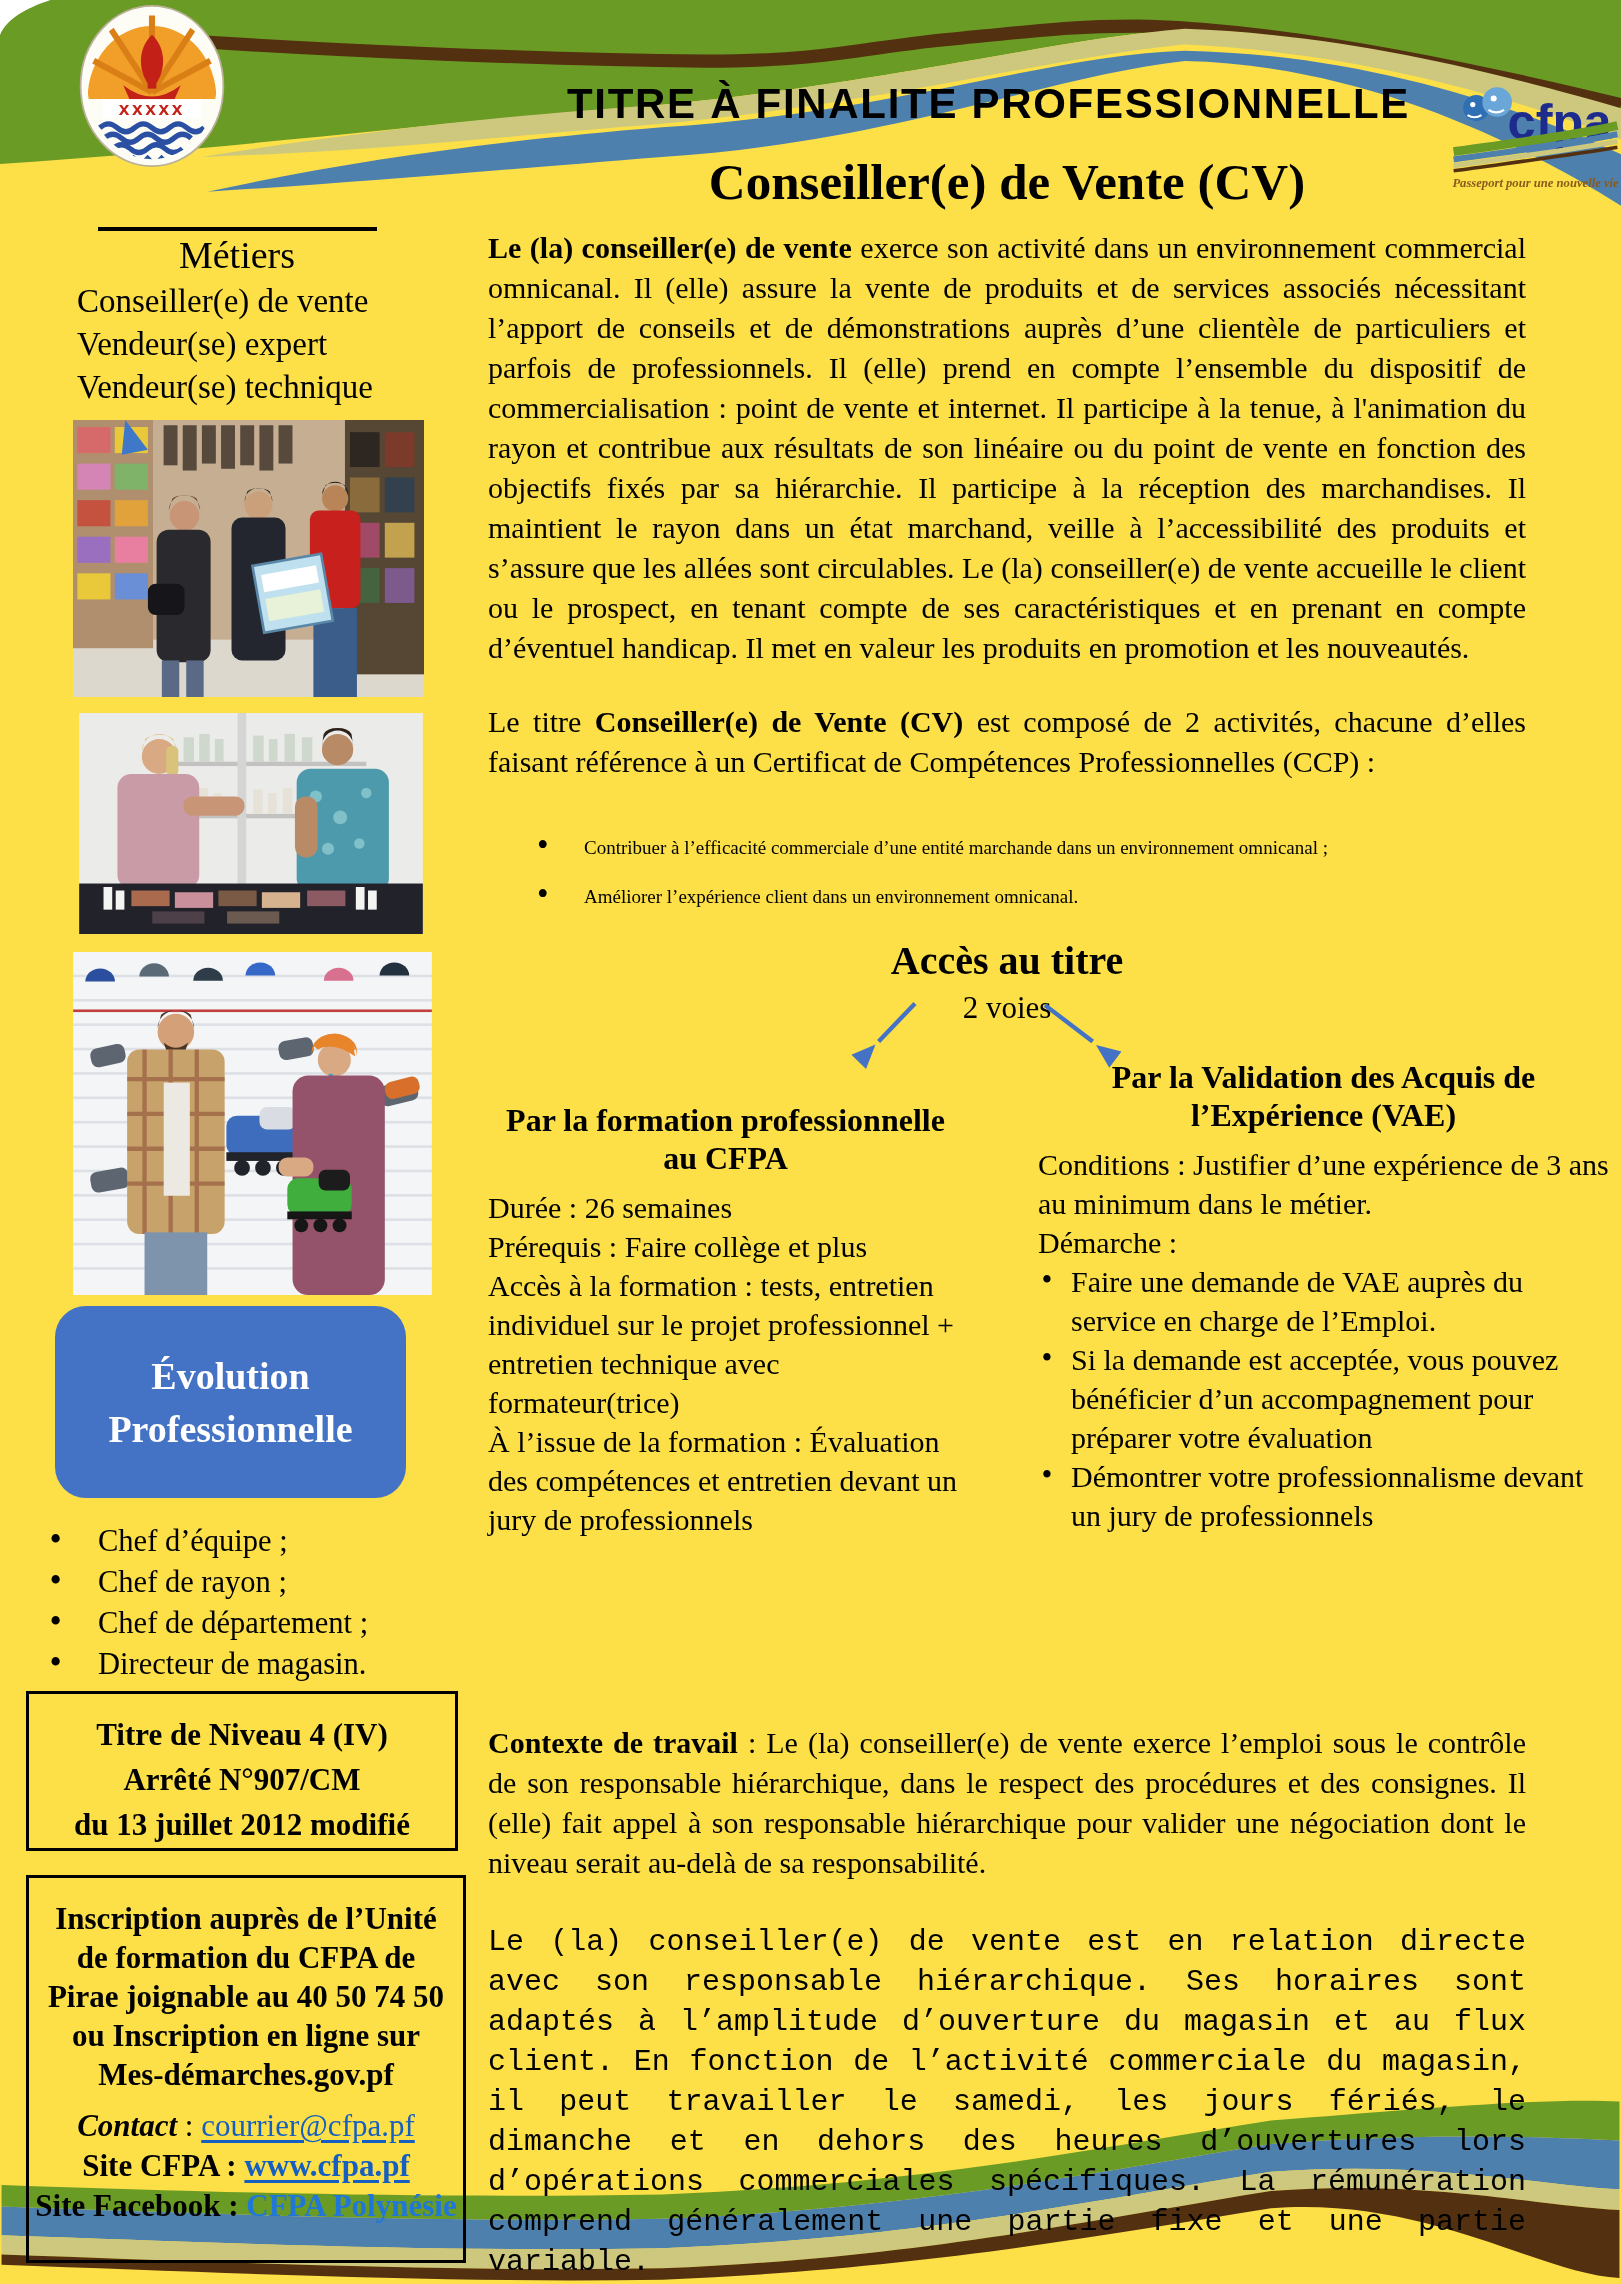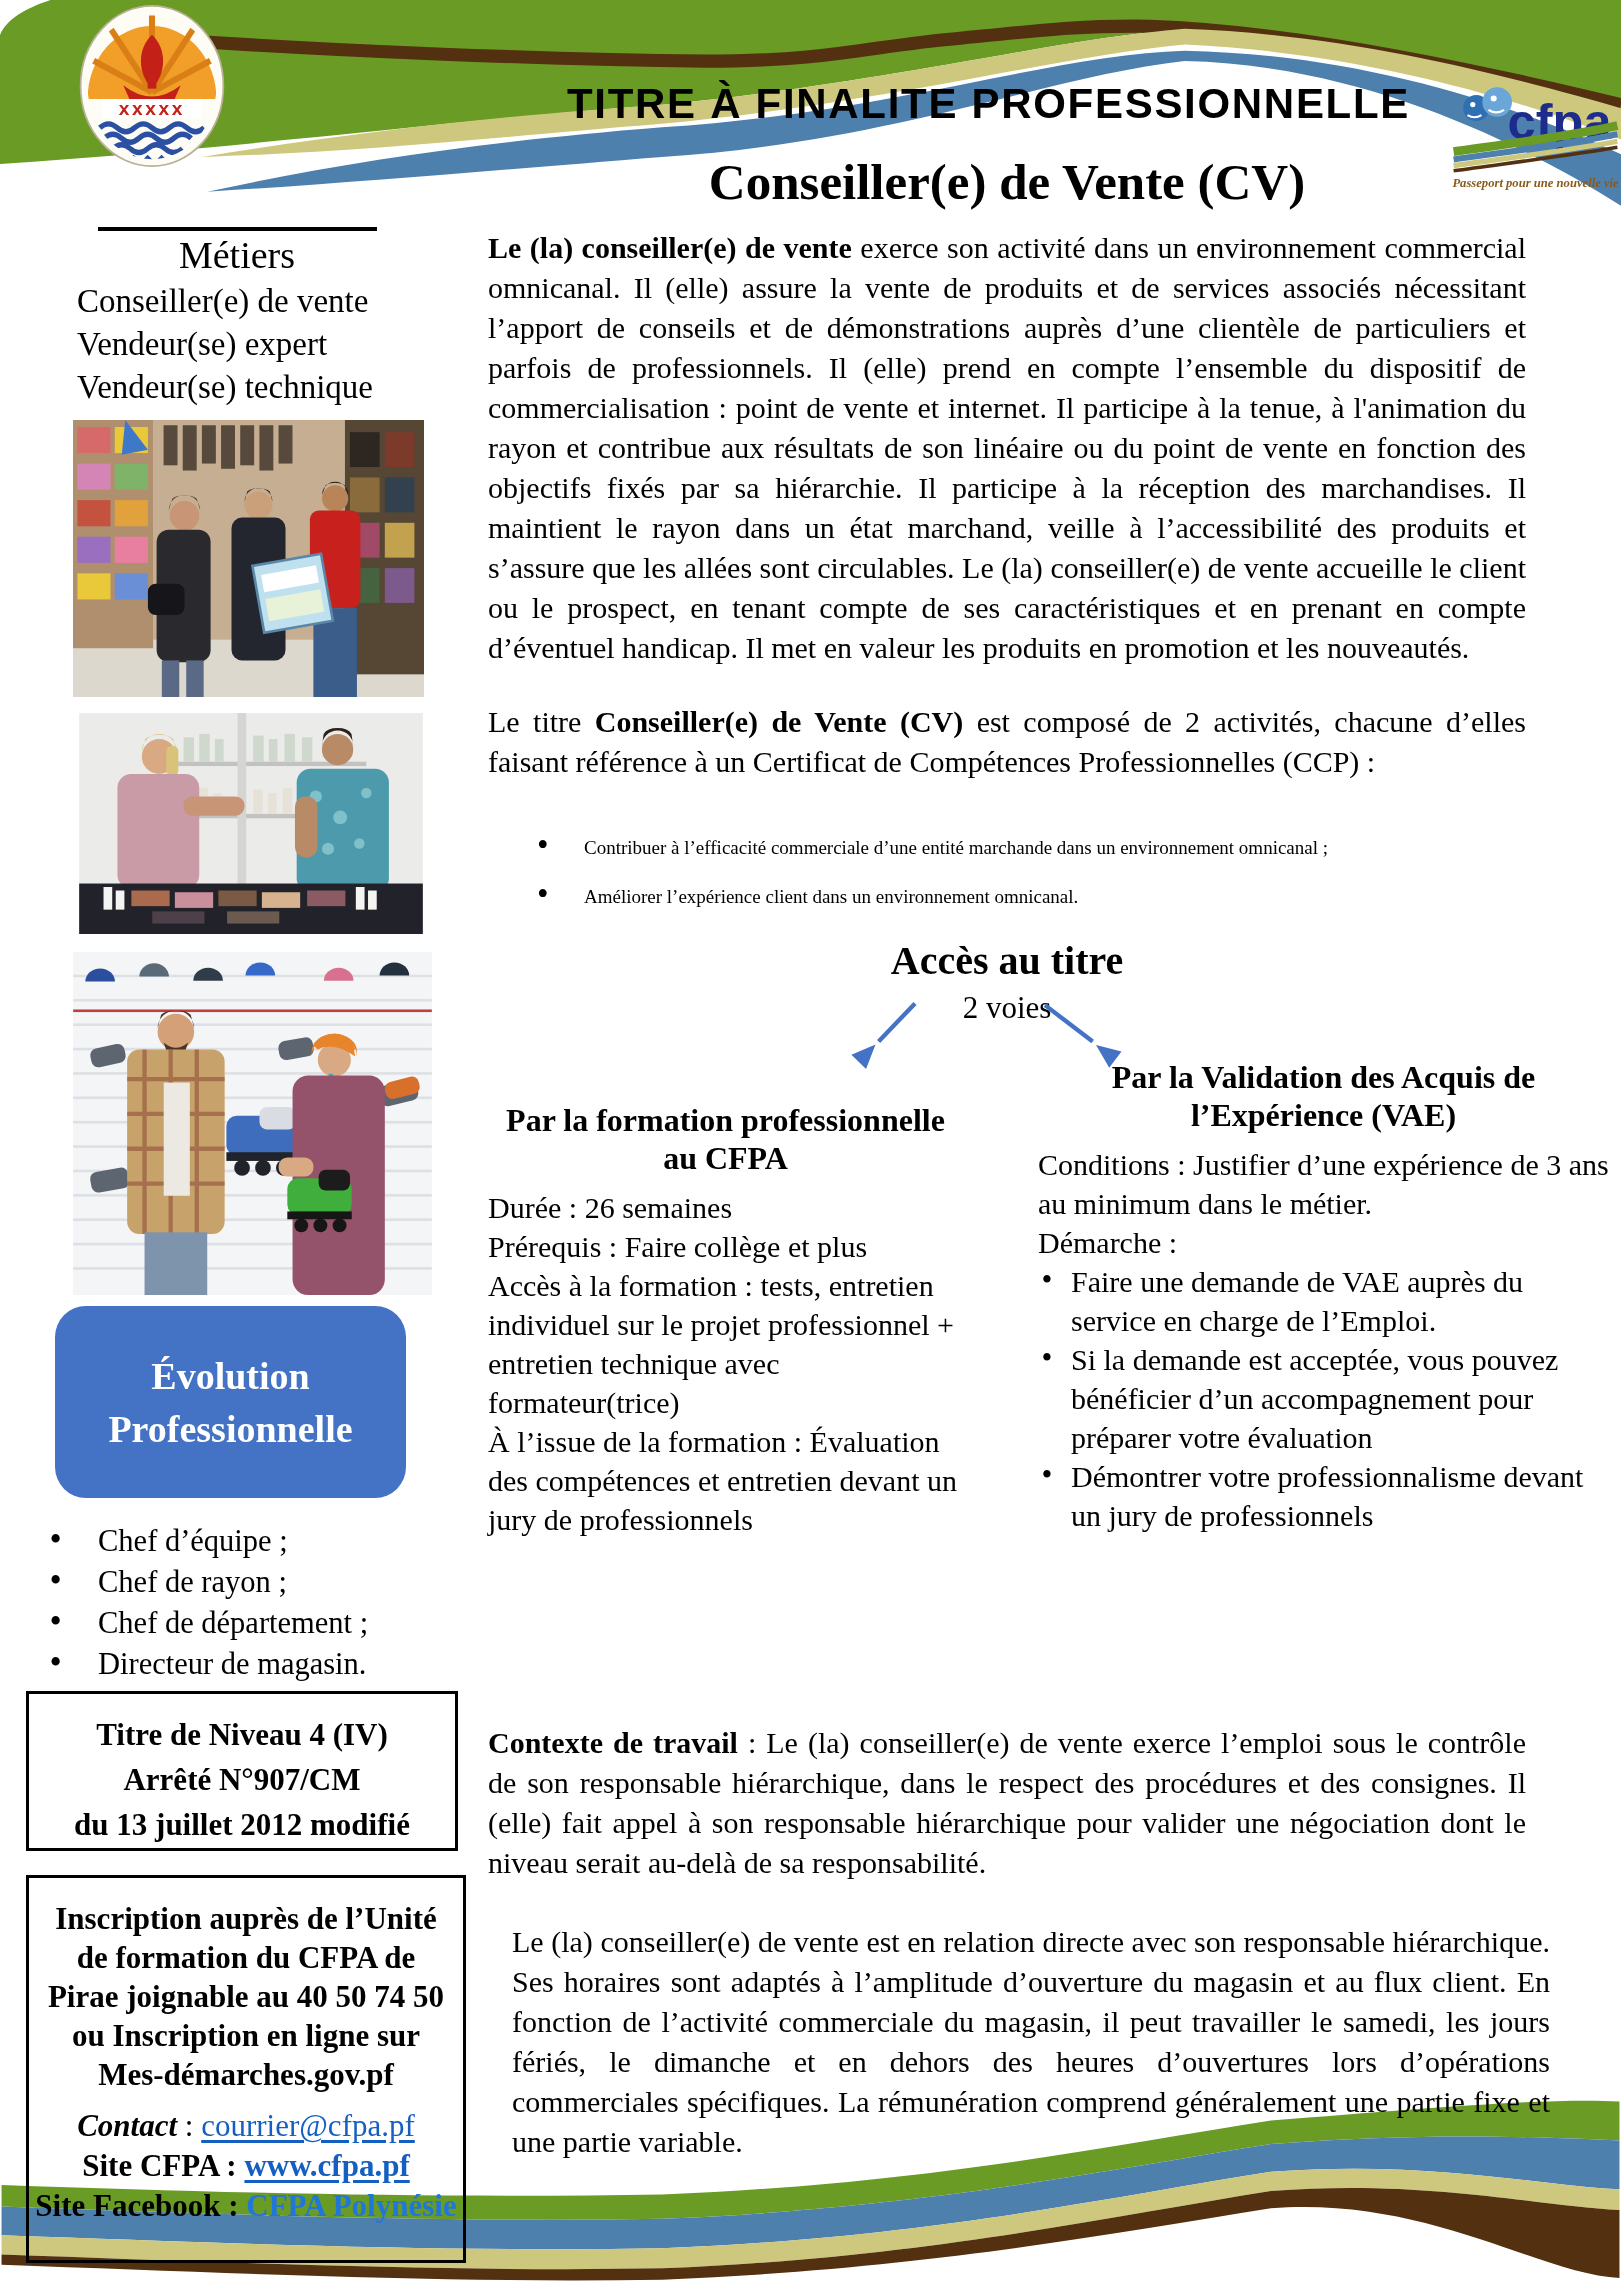--- a/index.html
+++ b/index.html
@@ -1,16 +1,16 @@
 <!DOCTYPE html>
 <html style="font-size:14px"><head>
 <meta charset="utf-8">
 <style>
   html,body{margin:0;padding:0;background:#888;}
-  .page{position:relative;width:1621px;height:2284px;background:#ffffff;overflow:hidden;
+  .page{position:relative;width:1621px;height:2284px;background:#fde047;overflow:hidden;
         font-family:"Liberation Serif","DejaVu Serif",serif;color:#000;}
   .abs{position:absolute;}
   .b{font-weight:bold;}
   .i{font-style:italic;}
   .u{text-underline-offset:4.4px;text-decoration-thickness:1.7px;}
   .just{text-align:justify;}
   .body-text{font-size:30px;line-height:40px;}
   .band-title{left:470px;top:80px;width:1037px;text-align:center;
               font-family:"Liberation Sans","DejaVu Sans",sans-serif;
               font-weight:800;font-size:42px;letter-spacing:1.7px;color:#000;white-space:nowrap;}
@@ -39,21 +39,21 @@
   ul.ccp li::before{content:"\2022";position:absolute;left:49px;top:-2.6px;font-size:33px;}
   .acces-head{left:488px;top:937px;width:1038px;text-align:center;font-weight:bold;font-size:40px;}
   .voies{left:488px;top:990px;width:1038px;text-align:center;font-size:31px;}
   .col-left{left:488px;top:1061px;width:475px;font-size:30px;line-height:39px;margin-top:40px;}
   .col-right{left:1038px;top:1058px;width:571px;font-size:30px;line-height:39px;}
   .col-h{text-align:center;font-weight:bold;font-size:32px;line-height:38px;margin-bottom:10.5px;}
   ul.vae{list-style:none;margin:0;padding:0;}
   ul.vae li{position:relative;padding-left:33px;}
   ul.vae li::before{content:"\2022";position:absolute;left:3.5px;top:-1.7px;font-size:31px;}
   .ctx{left:488px;top:1723px;width:1038px;}
-  .closing{left:512px;top:1922px;width:1038px;}
+  .closing{left:488px;top:1922px;width:1038px;font-family:Liberation Mono, monospace;}
 </style>
 </head>
 <body>
 
 <div class="page">
 
   <svg class="abs" style="left:0;top:0" width="1621" height="218" viewBox="0 0 1861 250">
     <path fill="#6a9b25" d="M0,0 H1861 V124 C1740,90 1560,40 1360,33 C1210,45 1020,95 760,120 C520,138 280,170 0,188 Z"></path>
     <path fill="#fff" d="M0,0 L58,0 C28,10 8,22 0,40 Z"></path>
     <path fill="none" stroke="#53300f" stroke-width="15" d="M205,46 C380,58 620,68 810,70 C960,70 1000,52 1100,44 C1200,34 1240,29 1320,30 C1500,36 1720,86 1861,120"></path>

